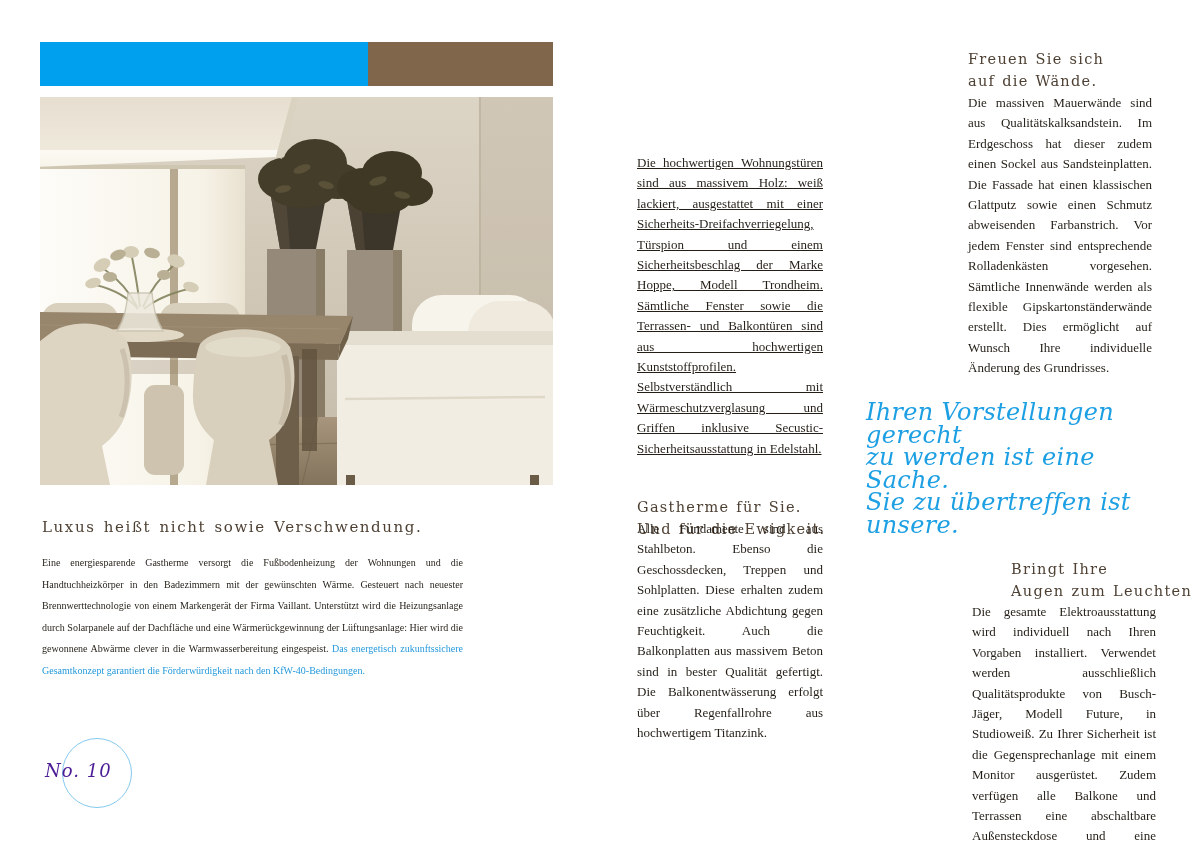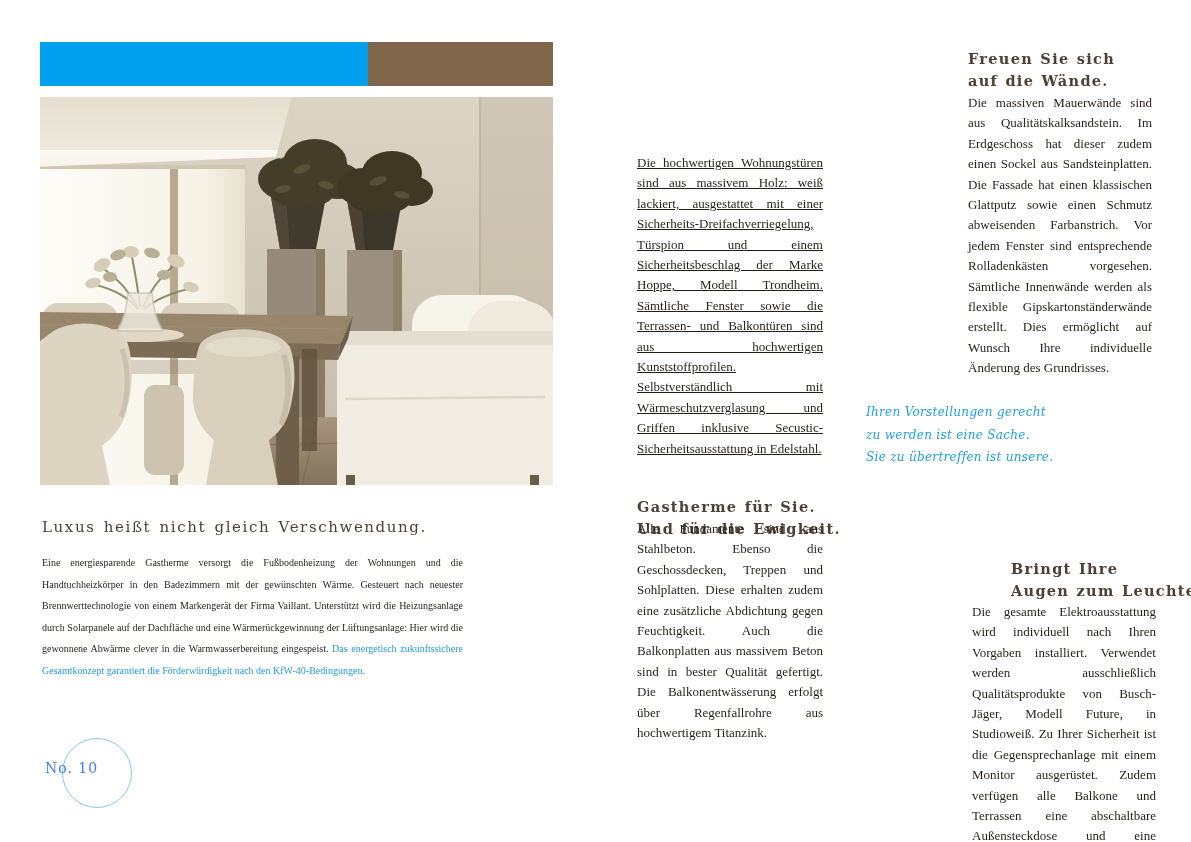--- a/index.html
+++ b/index.html
@@ -37,29 +37,29 @@
     color: #241e17;
   }
   .left-para .hl { color: #2499db; }
 
   .badge {
     position: absolute; left: 62px; top: 738px; width: 70px; height: 70px;
     border: 1.2px solid #85c9ee; border-radius: 50%;
   }
   .badge .badge-label {
     position: absolute; left: -18px; top: 21px; white-space: nowrap;
-    font-family: "DejaVu Serif", serif; 
-    font-size: 14px; color: #3b82f6; letter-spacing: 1px;
+    font-family: "DejaVu Serif", serif; font-style: italic;
+    font-size: 18px; color: #4c1d95; letter-spacing: 1px;
   }
 
   
   .col-heading {
     position: absolute;
     font-family: "DejaVu Serif", serif;
-    font-size: 14.5px; font-weight: bold; letter-spacing: 1.3px; word-spacing: 1px;
+    font-size: 14.5px; font-weight: normal; letter-spacing: 1.3px; word-spacing: 1px;
     line-height: 22px; color: #4e4134;
     white-space: pre-line;
   }
   .col-body {
     position: absolute; width: 186px;
     font-size: 13px; line-height: 20.4px;
     text-align: justify; hyphens: auto; -webkit-hyphens: auto;
     color: #241e17;
   }
 
@@ -69,21 +69,21 @@
   .b-foundation { left: 637px; top: 519px; }
 
   .h-walls    { left: 968px; top: 48px;  width: 220px; }
   .b-walls    { left: 968px; top: 93px;  width: 184px; }
   .h-electric { left: 972px; top: 558px; width: 220px; margin-left: 39px; }
   .b-electric { left: 972px; top: 602px; width: 184px; }
 
   .quote {
     position: absolute; left: 866px; top: 401px; width: 300px;
     font-family: "DejaVu Serif", serif; font-style: italic;
-    font-size: 12px; line-height: 22.5px; letter-spacing: 0.3px;
+    font-size: 24px; line-height: 22.5px; letter-spacing: 0.3px;
     color: #1c9fe3; white-space: pre-line;
   }
 </style>
 </head>
 <body>
 
 <div class="page">
 
   <div class="banner">
     <div class="blue"></div>
@@ -213,21 +213,21 @@
       </g>
 
       <path d="M8 238 C26 222 68 222 86 242 C93 258 94 288 87 312 C83 330 72 341 62 349 L70 388 L0 388 L0 244 Z" fill="#ddd4c2"></path>
       <path d="M82 252 C89 270 89 300 81 320" stroke="#bfb4a0" stroke-width="5" fill="none" opacity="0.6"></path>
       <path d="M160 247 C176 227 236 227 250 250 C255 264 256 284 252 302 C249 324 240 335 229 343 L238 388 L166 388 L174 343 C160 331 152 316 153 296 C154 276 155 259 160 247 Z" fill="#d8cfbc"></path>
       <path d="M244 258 C250 278 250 306 241 328" stroke="#b9ae99" stroke-width="6" fill="none" opacity="0.55"></path>
       <ellipse cx="203" cy="250" rx="38" ry="10" fill="#e6dfcf" opacity="0.7"></ellipse>
     </svg>
   </div>
 
-  <h1 class="left-heading">Luxus heißt nicht gleich Verschwendung.</h1>
+  <h1 class="left-heading">Luxus heißt nicht sowie Verschwendung.</h1>
 
   <p class="left-para"><span>Eine energiesparende Gastherme versorgt die Fußbodenheizung der Wohnungen und die Handtuchheizkörper in den Badezimmern mit der gewünschten Wärme. Gesteuert nach neuester Brennwerttechnologie von einem Markengerät der Firma Vaillant. Unterstützt wird die Heizungsanlage durch Solarpanele auf der Dachfläche und eine Wärmerückgewinnung der Lüftungsanlage: Hier wird die gewonnene Abwärme clever in die Warmwasserbereitung eingespeist.</span> <span class="hl">Das energetisch zukunftssichere Gesamtkonzept garantiert die Förderwürdigkeit nach den KfW-40-Bedingungen.</span></p>
 
   <div class="badge">
     <span class="badge-label">No. 10</span>
   </div>
 
   <p class="col-body b-doors">Die hochwertigen Wohnungstüren sind aus massivem Holz: weiß lackiert, ausgestattet mit einer Sicherheits-Dreifachverriegelung, Türspion und einem Sicherheitsbeschlag der Marke Hoppe, Modell Trondheim. Sämtliche Fenster sowie die Terrassen- und Balkontüren sind aus hochwertigen Kunststoffprofilen. Selbstverständlich mit Wärmeschutzverglasung und Griffen inklusive Secustic-Sicherheitsausstattung in Edelstahl.</p>
 
   <h2 class="col-heading h-foundation">Gastherme für Sie.

